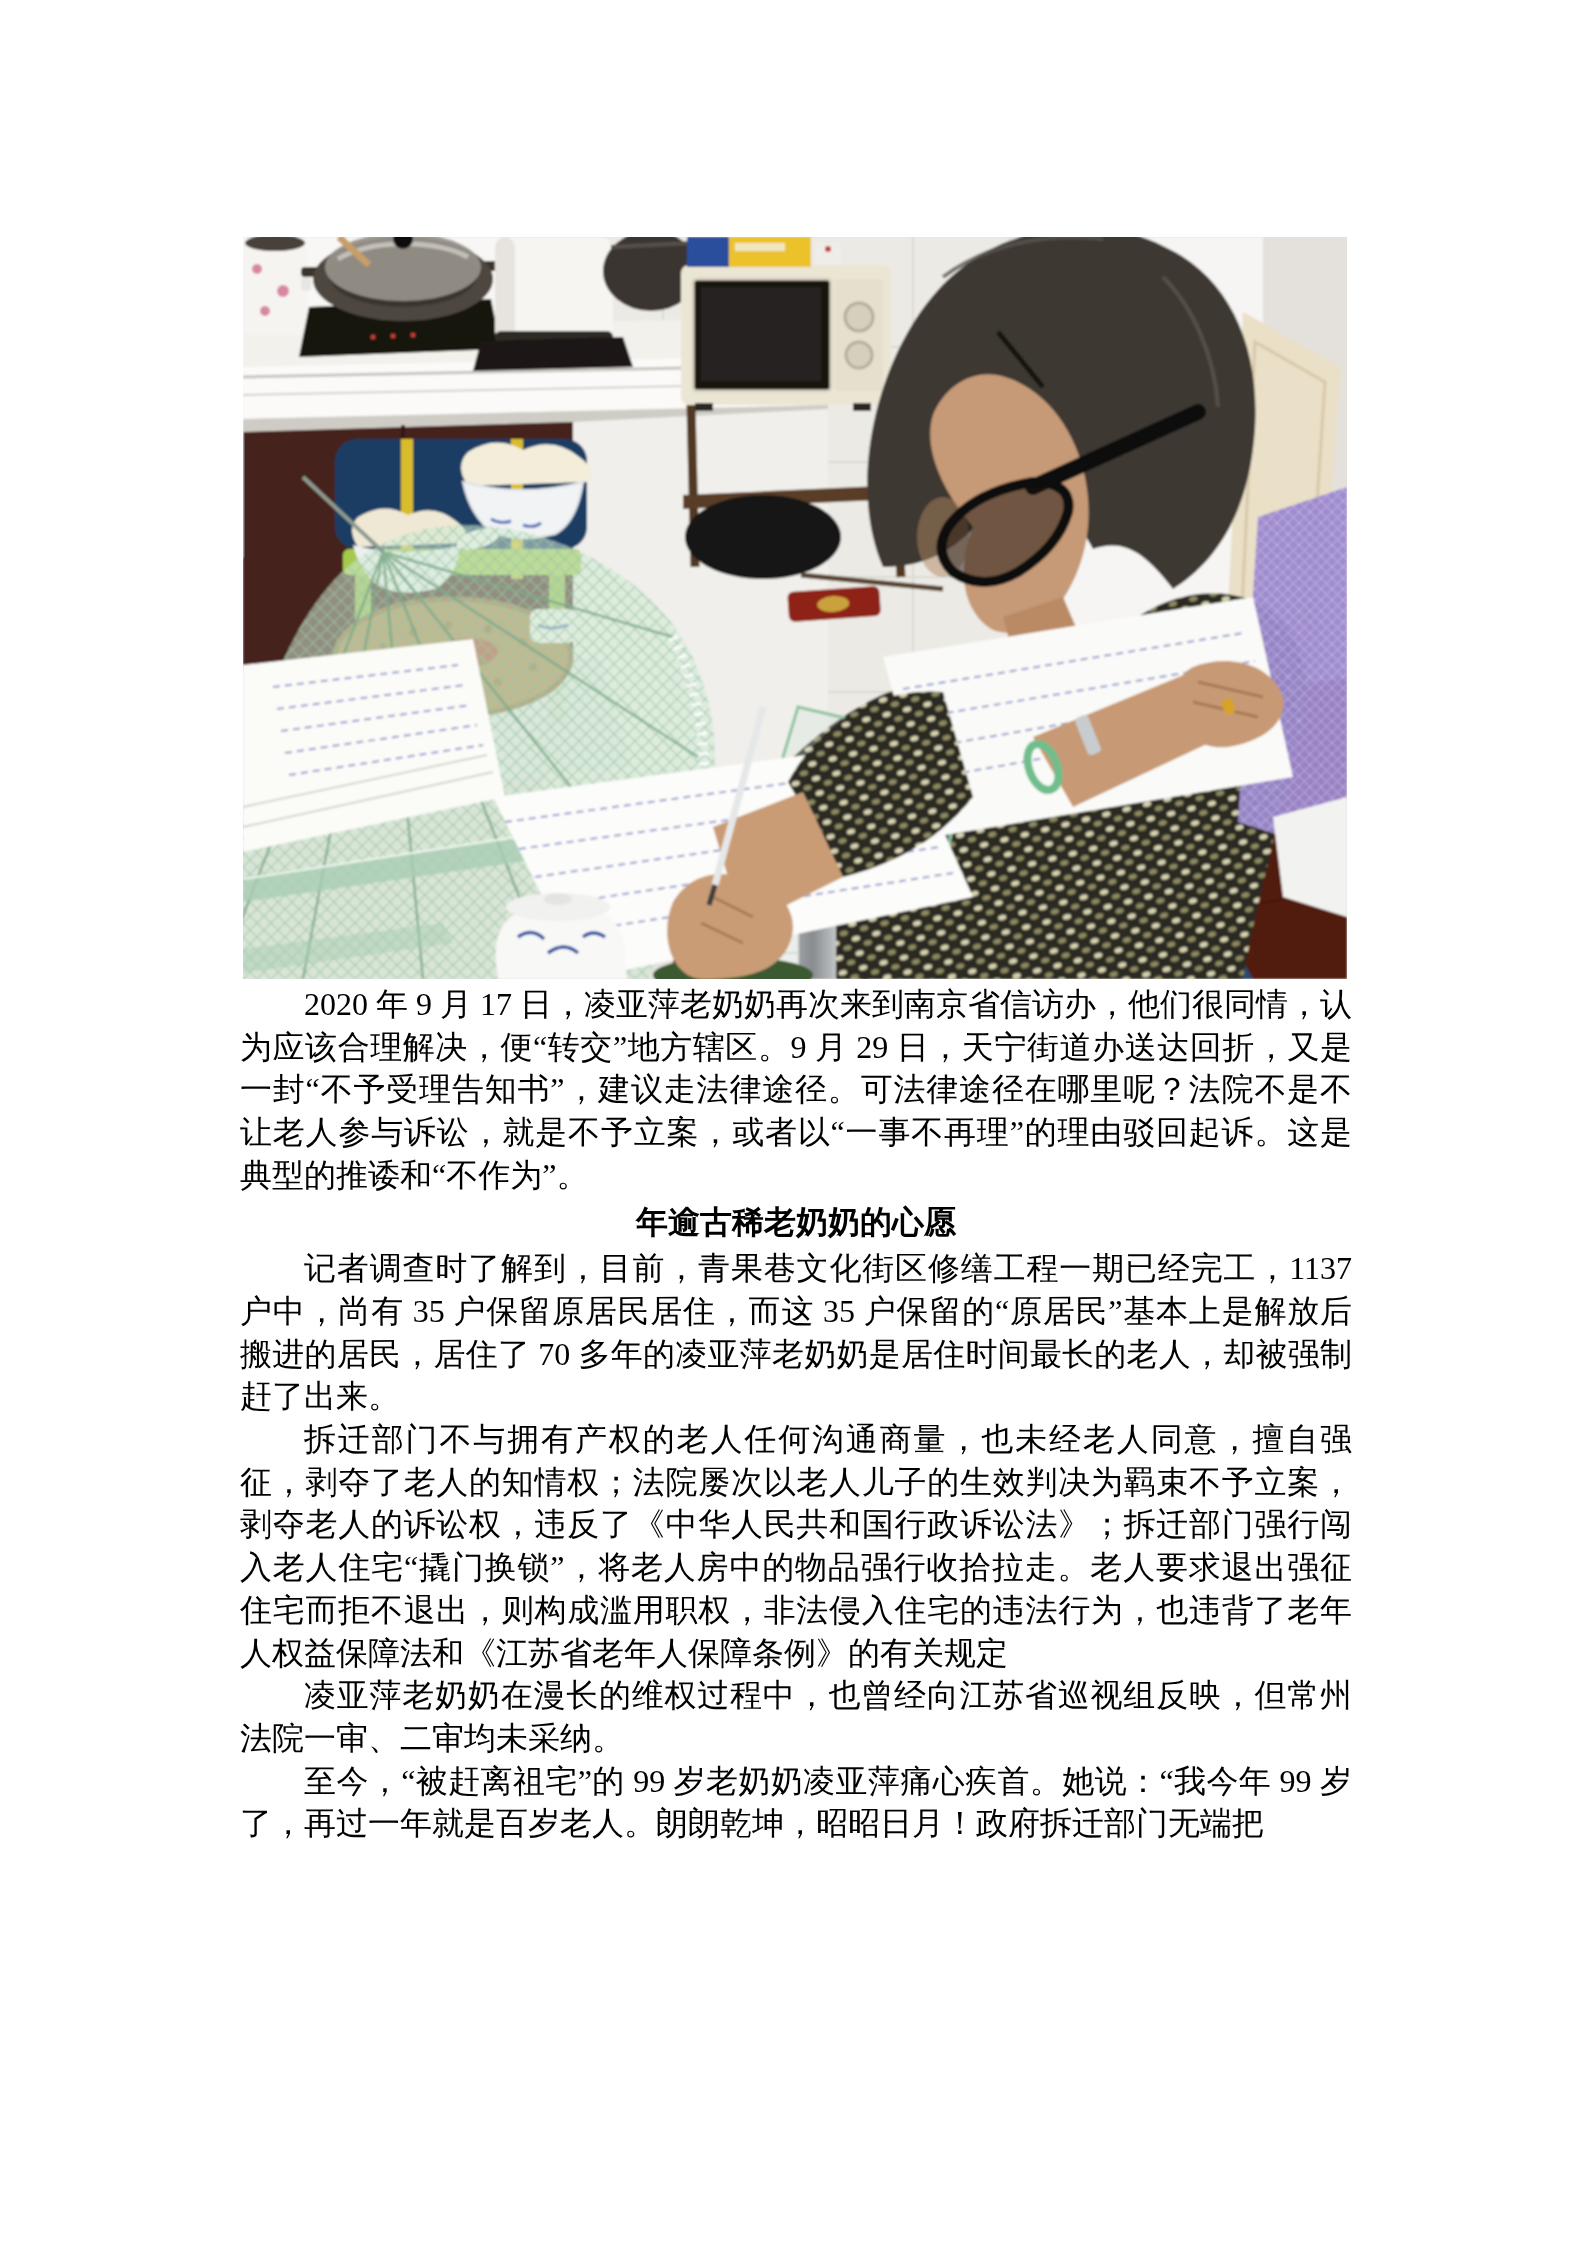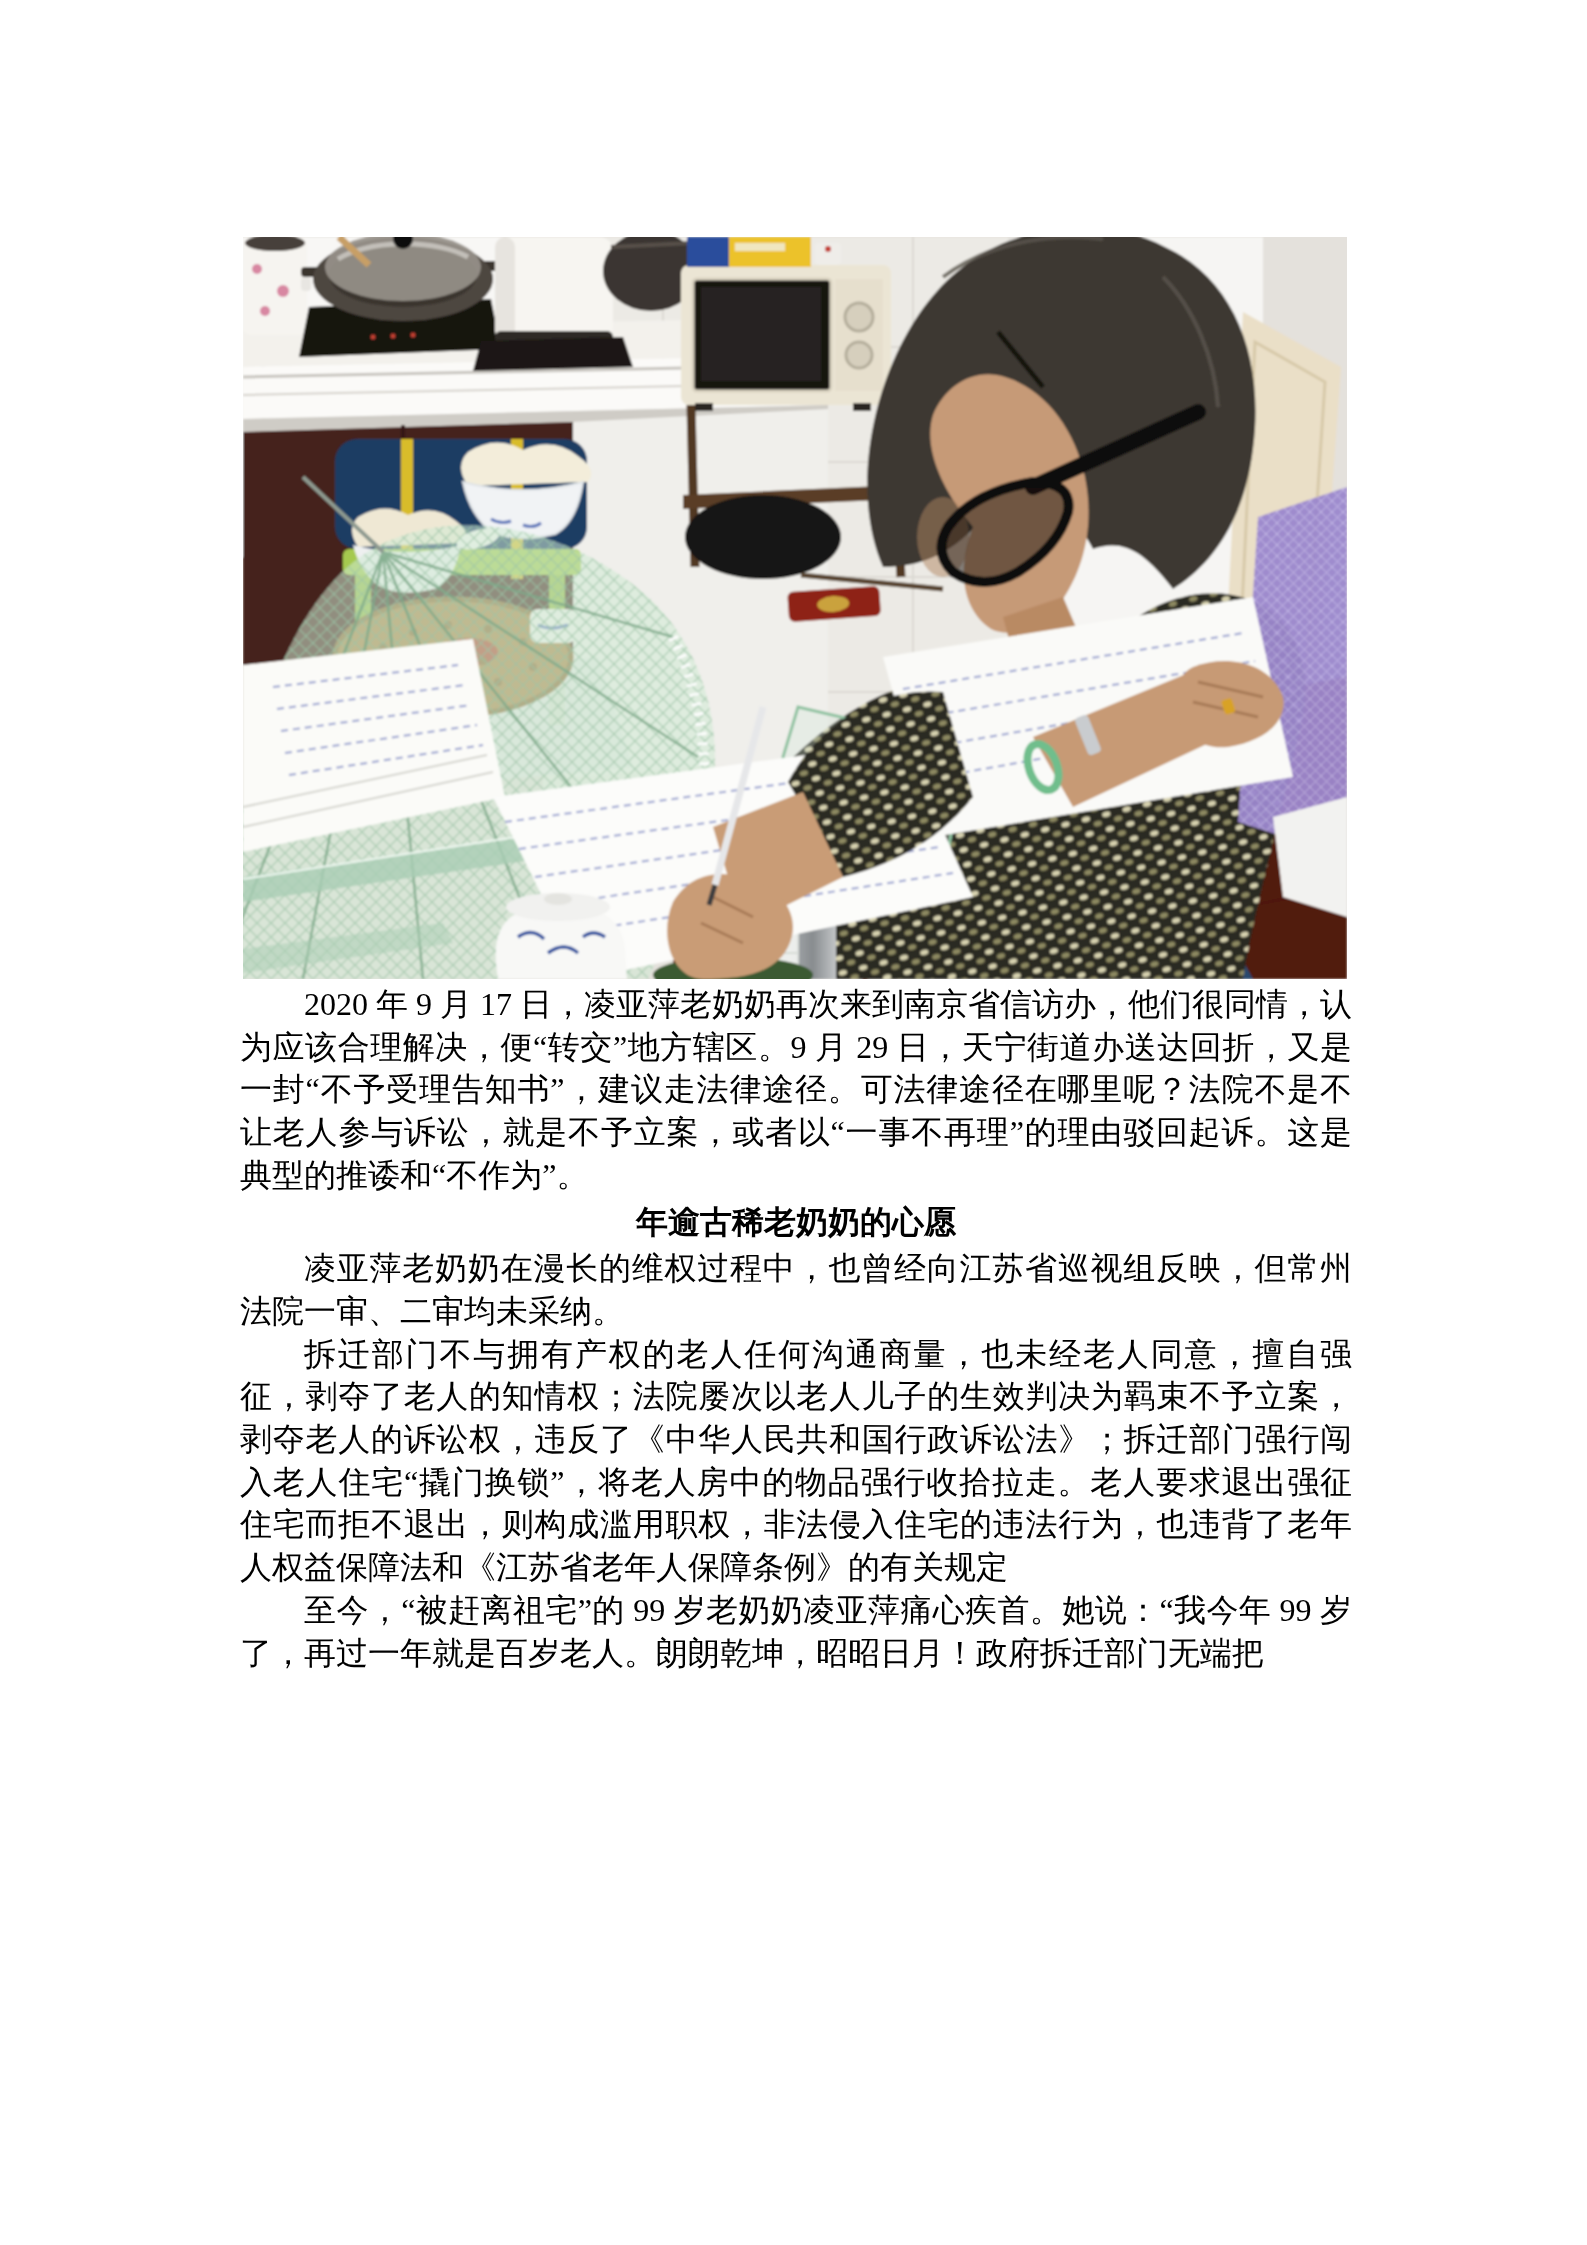--- a/index.html
+++ b/index.html
@@ -304,18 +304,19 @@
           <line x1="520" y1="470" x2="472" y2="648" stroke="#e6e7e9" stroke-width="7"></line>
           <line x1="472" y1="648" x2="466" y2="668" stroke="#3c3c40" stroke-width="5"></line>
         </g>
       </g>
     </svg>
   </div>
 
   <div class="text-block">
     <p>2020 年 9 月 17 日，凌亚萍老奶奶再次来到南京省信访办，他们很同情，认为应该合理解决，便“转交”地方辖区。9 月 29 日，天宁街道办送达回折，又是一封“不予受理告知书”，建议走法律途径。可法律途径在哪里呢？法院不是不让老人参与诉讼，就是不予立案，或者以“一事不再理”的理由驳回起诉。这是典型的推诿和“不作为”。</p>
     <h2>年逾古稀老奶奶的心愿</h2>
+    <p>记者调查时了解到，目前，青果巷文化街区修缮工程一期已经完工，1137 户中，尚有 35 户保留原居民居住，而这 35 户保留的“原居民”基本上是解放后搬进的居民，居住了 70 多年的凌亚萍老奶奶是居住时间最长的老人，却被强制赶了出来。</p>
+    <p>拆迁部门不与拥有产权的老人任何沟通商量，也未经老人同意，擅自强征，剥夺了老人的知情权；法院屡次以老人儿子的生效判决为羁束不予立案，剥夺老人的诉讼权，违反了《中华人民共和国行政诉讼法》；拆迁部门强行闯入老人住宅“撬门换锁”，将老人房中的物品强行收拾拉走。老人要求退出强征住宅而拒不退出，则构成滥用职权，非法侵入住宅的违法行为，也违背了老年人权益保障法和《江苏省老年人保障条例》的有关规定</p>
     <p>凌亚萍老奶奶在漫长的维权过程中，也曾经向江苏省巡视组反映，但常州法院一审、二审均未采纳。</p>
-    <p>拆迁部门不与拥有产权的老人任何沟通商量，也未经老人同意，擅自强征，剥夺了老人的知情权；法院屡次以老人儿子的生效判决为羁束不予立案，剥夺老人的诉讼权，违反了《中华人民共和国行政诉讼法》；拆迁部门强行闯入老人住宅“撬门换锁”，将老人房中的物品强行收拾拉走。老人要求退出强征住宅而拒不退出，则构成滥用职权，非法侵入住宅的违法行为，也违背了老年人权益保障法和《江苏省老年人保障条例》的有关规定</p>
     <p>至今，“被赶离祖宅”的 99 岁老奶奶凌亚萍痛心疾首。她说：“我今年 99 岁了，再过一年就是百岁老人。朗朗乾坤，昭昭日月！政府拆迁部门无端把</p>
   </div>
 
 </div>
 
 </body></html>

